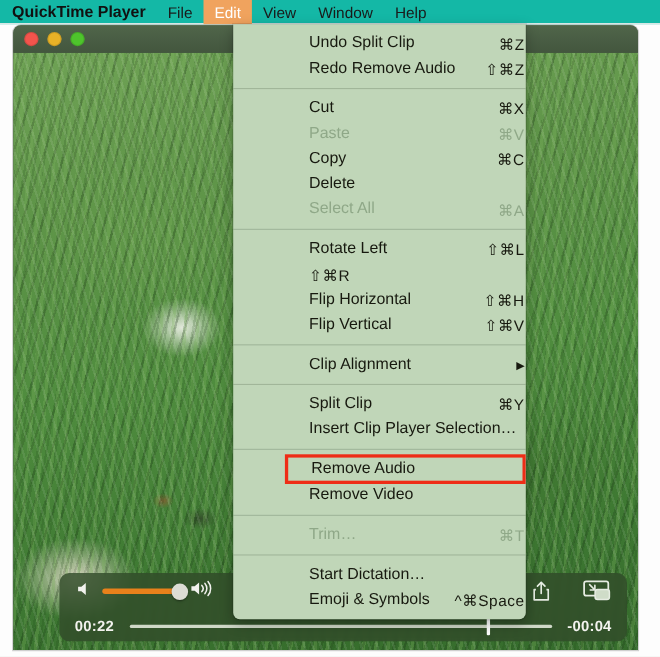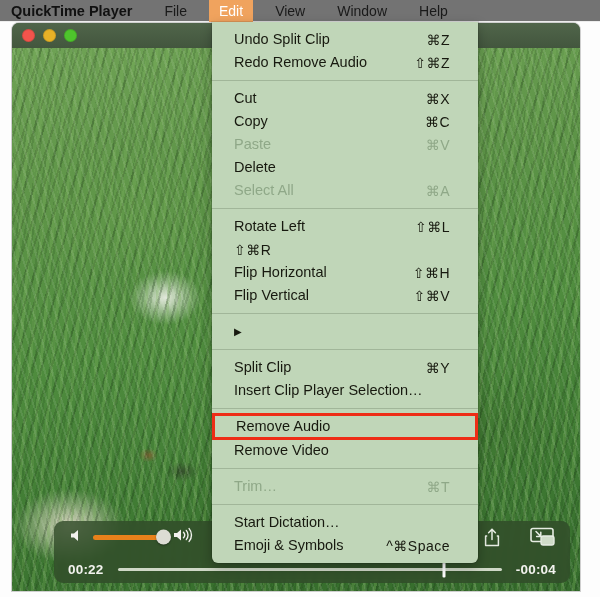--- a/index.html
+++ b/index.html
@@ -7,24 +7,23 @@
     width: 600px; height: 597px;
     overflow: hidden;
     font-family: "Liberation Sans", sans-serif;
     background: #ffffff;
   }
   #root { position: relative; width: 600px; height: 597px; background: #fdfdfd; }
 
   
   .menubar {
     position: absolute; left: 0; top: 0; width: 600px; height: 22px;
-    background: #737373;
+    background: #14b8a6;
     display: flex; align-items: center;
     border-bottom: 1px solid #ededed;
-    gap: 12px;
   }
   .mb-app {
     font-size: 14.5px; font-weight: bold; color: #111;
     padding: 0 10px 0 11px; line-height: 22px; white-space: nowrap;
   }
   .mb-item {
     font-size: 14px; color: #1a1a1a; padding: 0 10px;
     line-height: 22px; height: 22px; white-space: nowrap;
   }
   .mb-item.active { background: #f0a35e; color: #ffffff; }
@@ -130,22 +129,22 @@
     background: #c0d6b8;
     border-radius: 0 0 6px 6px;
     box-shadow: 0 4px 12px rgba(0,0,0,0.28), 0 0 0 1px rgba(0,0,0,0.10);
     z-index: 20;
     padding: 6px 0 6px 0;
     overflow: hidden;
   }
   .mi {
     position: relative;
     display: flex; align-items: center; justify-content: space-between;
-    height: 23px; padding: 0 28px 0 22px;
-    font-size: 14.5px; color: #17190f; white-space: nowrap;
+    height: 23px; padding: 0 1px 0 22px;
+    font-size: 14.5px; color: #17190f; white-space: nowrap; margin-left: 47px;
   }
   .mi.disabled { color: #8fa888; }
   .mi .lbl { line-height: 23px; }
   .mi .key { font-size: 14px; color: #17190f; letter-spacing: .5px; }
   .mi.disabled .key { color: #8fa888; }
   .mi .arrow { font-size: 10px; color: #17190f; }
   .sep { height: 1px; background: rgba(50,70,45,0.22); margin: 6px 0 6px 0; }
   .mi.highlighted {
     outline: 3px solid #ee2d16;
     outline-offset: -1px;
@@ -260,29 +259,29 @@
     <div class="mi">
       <span class="lbl">Redo Remove Audio</span>
       <span class="key">⇧⌘Z</span>
     </div>
     <div class="sep"></div>
 
     <div class="mi">
       <span class="lbl">Cut</span>
       <span class="key">⌘X</span>
     </div>
-    <div class="mi">
-      <span class="lbl">Copy</span>
-      <span class="key">⌘C</span>
-    </div>
     <div class="mi disabled">
       <span class="lbl">Paste</span>
       <span class="key">⌘V</span>
     </div>
     <div class="mi">
+      <span class="lbl">Copy</span>
+      <span class="key">⌘C</span>
+    </div>
+    <div class="mi">
       <span class="lbl">Delete</span>
       <span class="key"></span>
     </div>
     <div class="mi disabled">
       <span class="lbl">Select All</span>
       <span class="key">⌘A</span>
     </div>
     <div class="sep"></div>
 
     <div class="mi">
@@ -296,20 +295,21 @@
       <span class="lbl">Flip Horizontal</span>
       <span class="key">⇧⌘H</span>
     </div>
     <div class="mi">
       <span class="lbl">Flip Vertical</span>
       <span class="key">⇧⌘V</span>
     </div>
     <div class="sep"></div>
 
     <div class="mi">
+      <span class="lbl">Clip Alignment</span>
       <span class="arrow">▶</span>
     </div>
     <div class="sep"></div>
 
     <div class="mi">
       <span class="lbl">Split Clip</span>
       <span class="key">⌘Y</span>
     </div>
     <div class="mi">
       <span class="lbl">Insert Clip Player Selection…</span>

